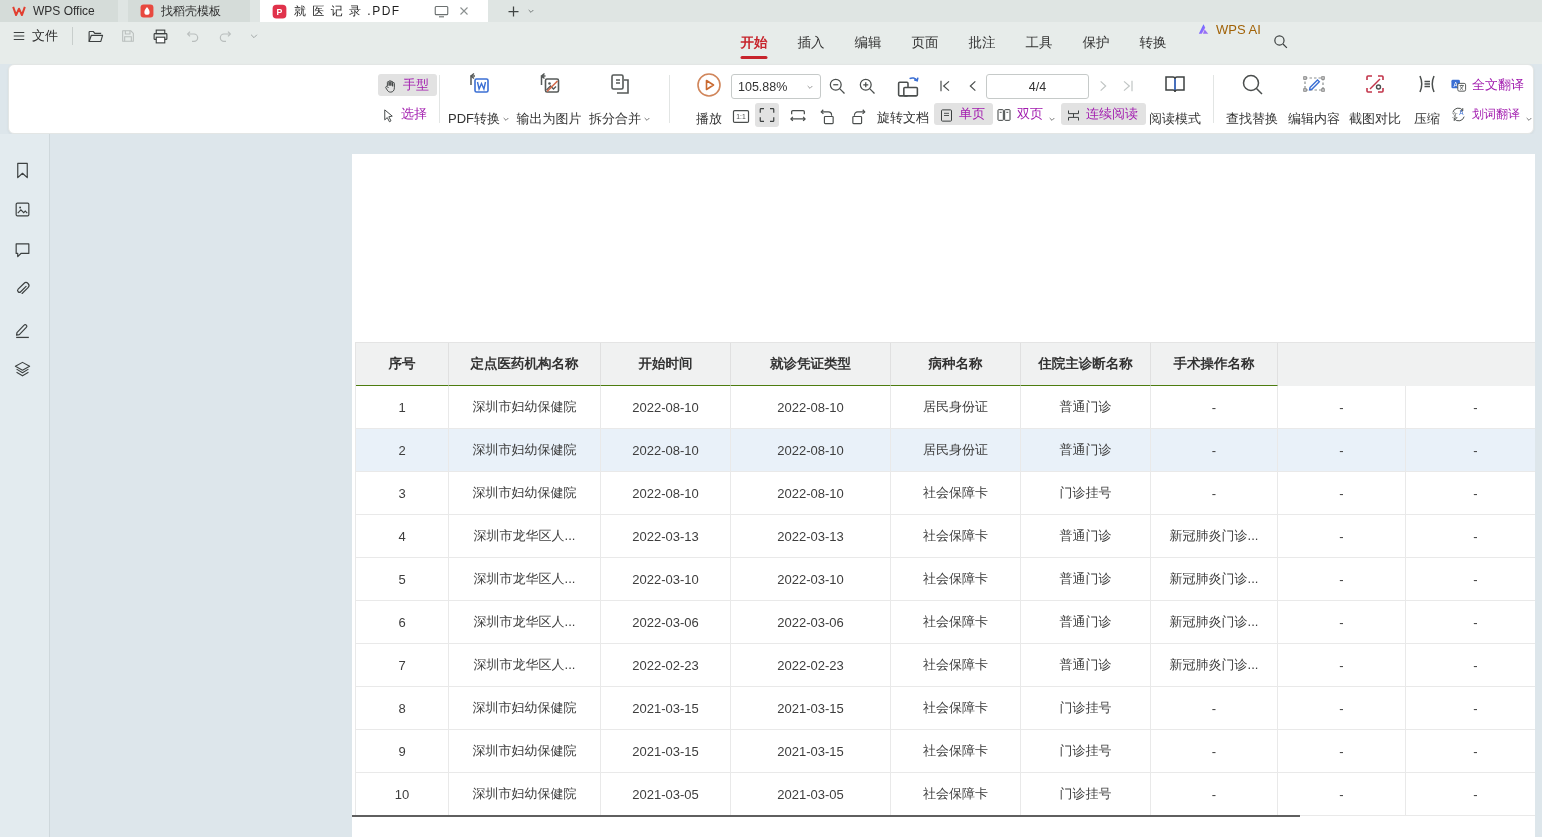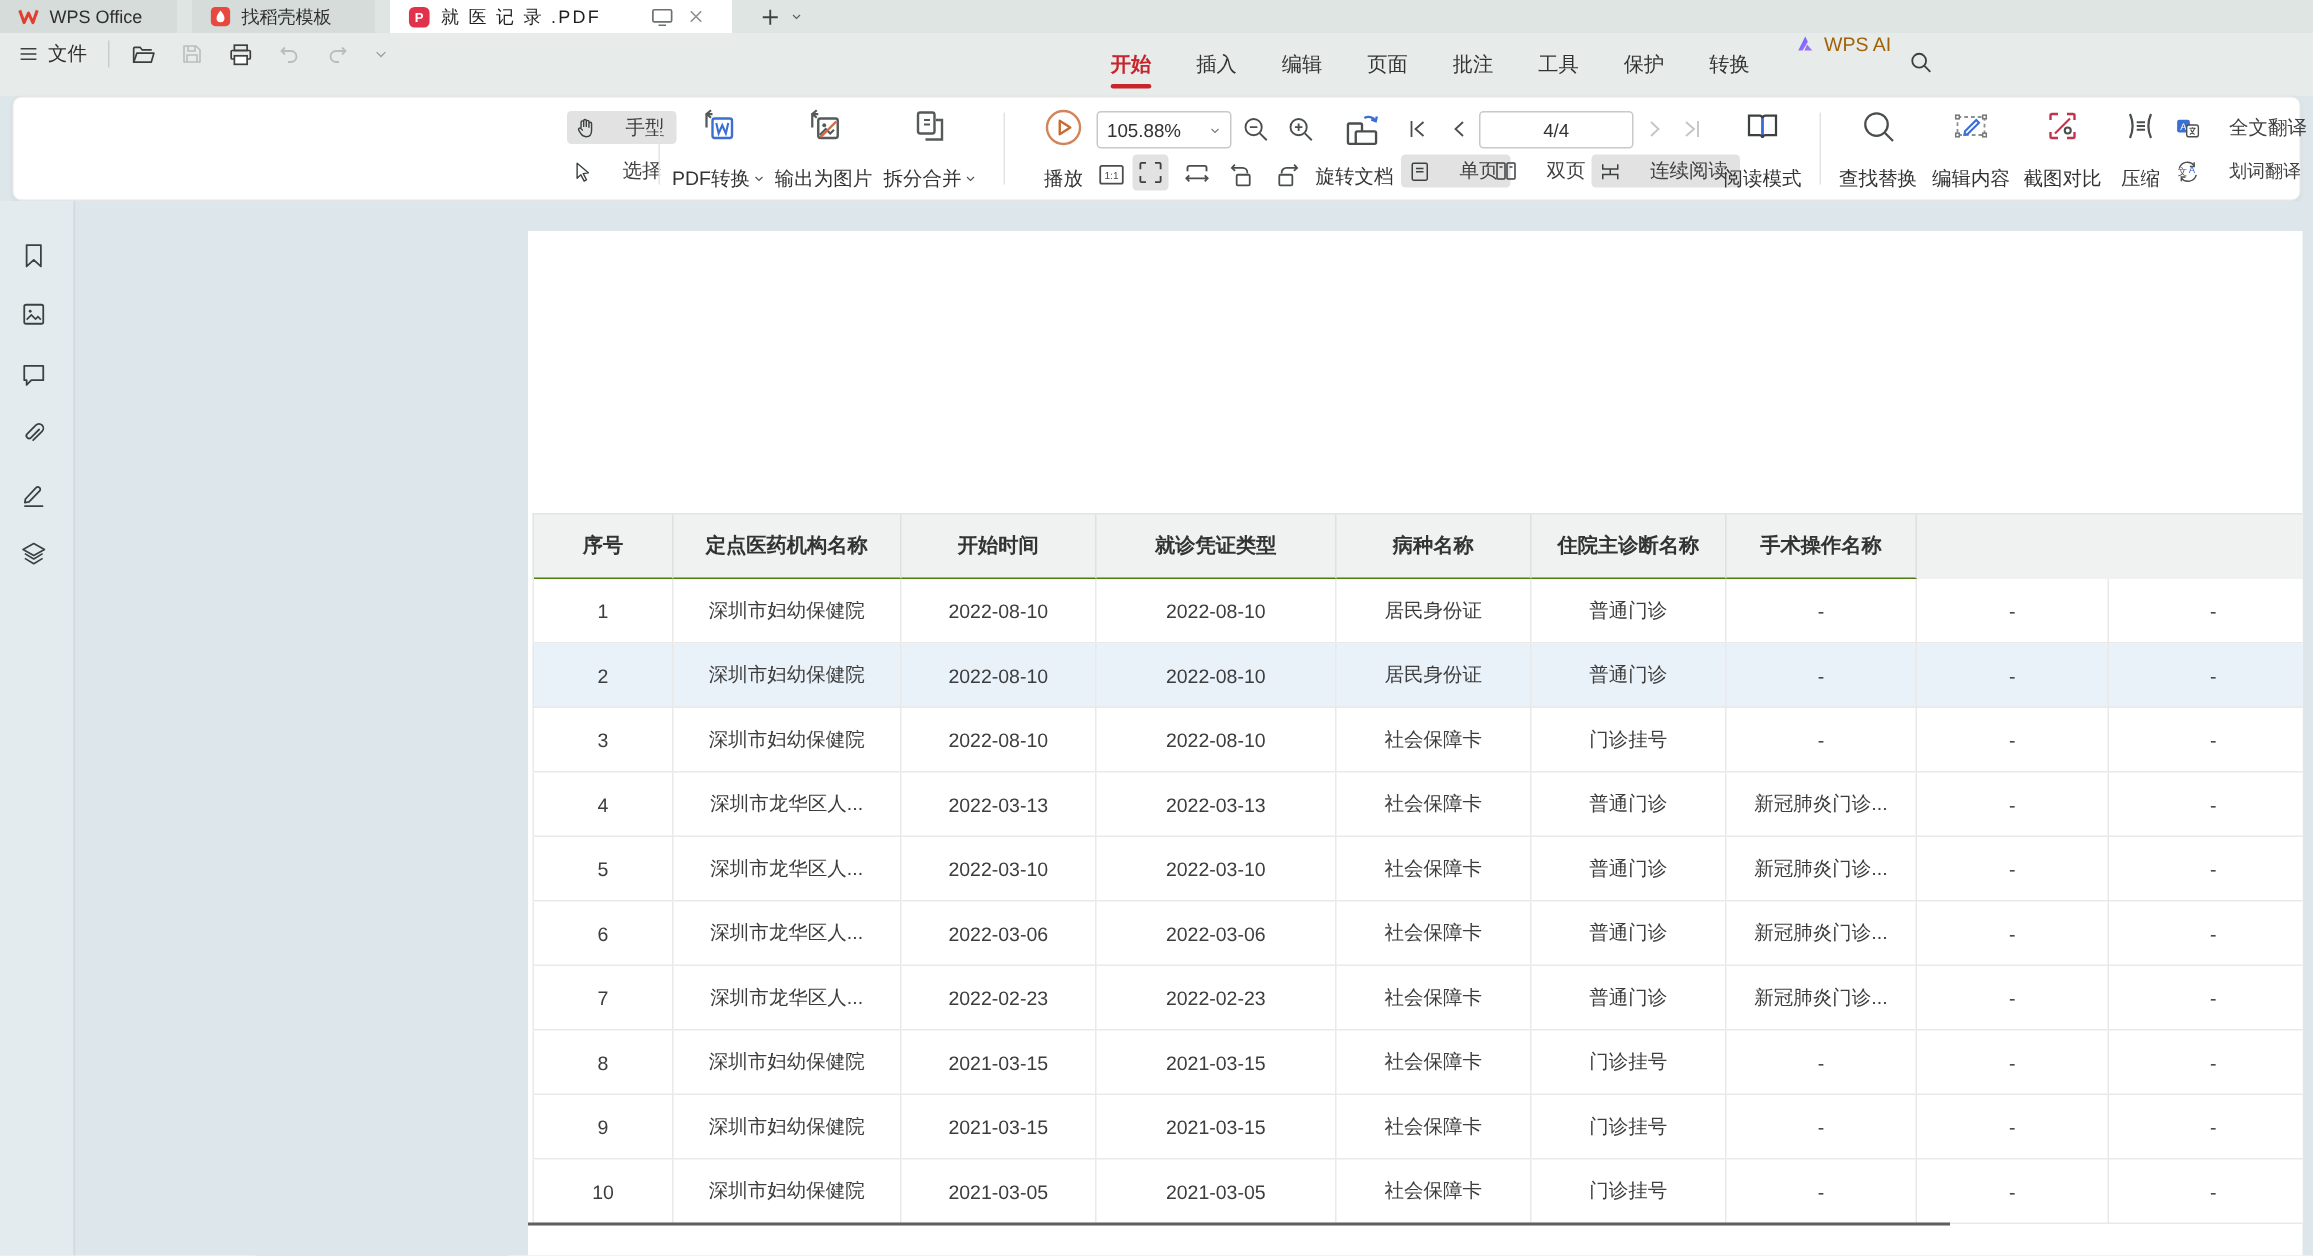--- a/index.html
+++ b/index.html
@@ -22,21 +22,21 @@
 .mb-icons { display:flex; align-items:center; gap:16px; }
 .menu-tab { position:absolute; top:0; height:42px; display:flex; align-items:center; font-size:13.5px; color:#333; transform:translateX(-50%); }
 .menu-tab.active { color:#c7242c; font-weight:bold; }
 .menu-tab.active::after { content:""; position:absolute; left:0; right:0; bottom:5px; height:3px; background:#c7242c; border-radius:2px; }
 .wpsai { position:absolute; left:1196px; top:0; height:42px; display:flex; align-items:flex-start; gap:5px; font-size:13px; color:#a16207; }
 .mb-search { position:absolute; left:1272px; top:11px; }
 
 
 .toolbar { position:absolute; left:8px; top:64px; width:1526px; height:70px; background:#ffffff; border:1px solid #e3e6e5; border-radius:6px; box-shadow:0 1px 3px rgba(0,0,0,0.05); }
 .tb-abs { position:absolute; }
-.tb-row { display:flex; align-items:center; gap:19px; font-size:13px; color:#404040; white-space:nowrap; }
+.tb-row { display:flex; align-items:flex-end; gap:5px; font-size:13px; color:#a21caf; white-space:nowrap; }
 .pill { background:#e2e2e2; border-radius:3px; padding:2px 8px 2px 5px; }
 .tb-col { position:absolute; top:7px; height:56px; display:flex; flex-direction:column; align-items:center; justify-content:space-between; transform:translateX(-50%); }
 .tb-col .lbl { font-size:13px; color:#333; white-space:nowrap; display:flex; align-items:center; gap:2px; }
 .tb-div { position:absolute; top:10px; width:1px; height:48px; background:#e2e5e4; }
 .combo { position:absolute; display:flex; align-items:center; justify-content:space-between; border:1px solid #c6cac9; border-radius:3px; background:#fff; font-size:12.5px; color:#333; padding:0 6px; }
 .iconbtn { position:absolute; transform:translateX(-50%); }
 .selbox { background:#e2e2e2; border-radius:3px; padding:3px; }
 .chev { width:8px; height:8px; flex:none; }
 
 

